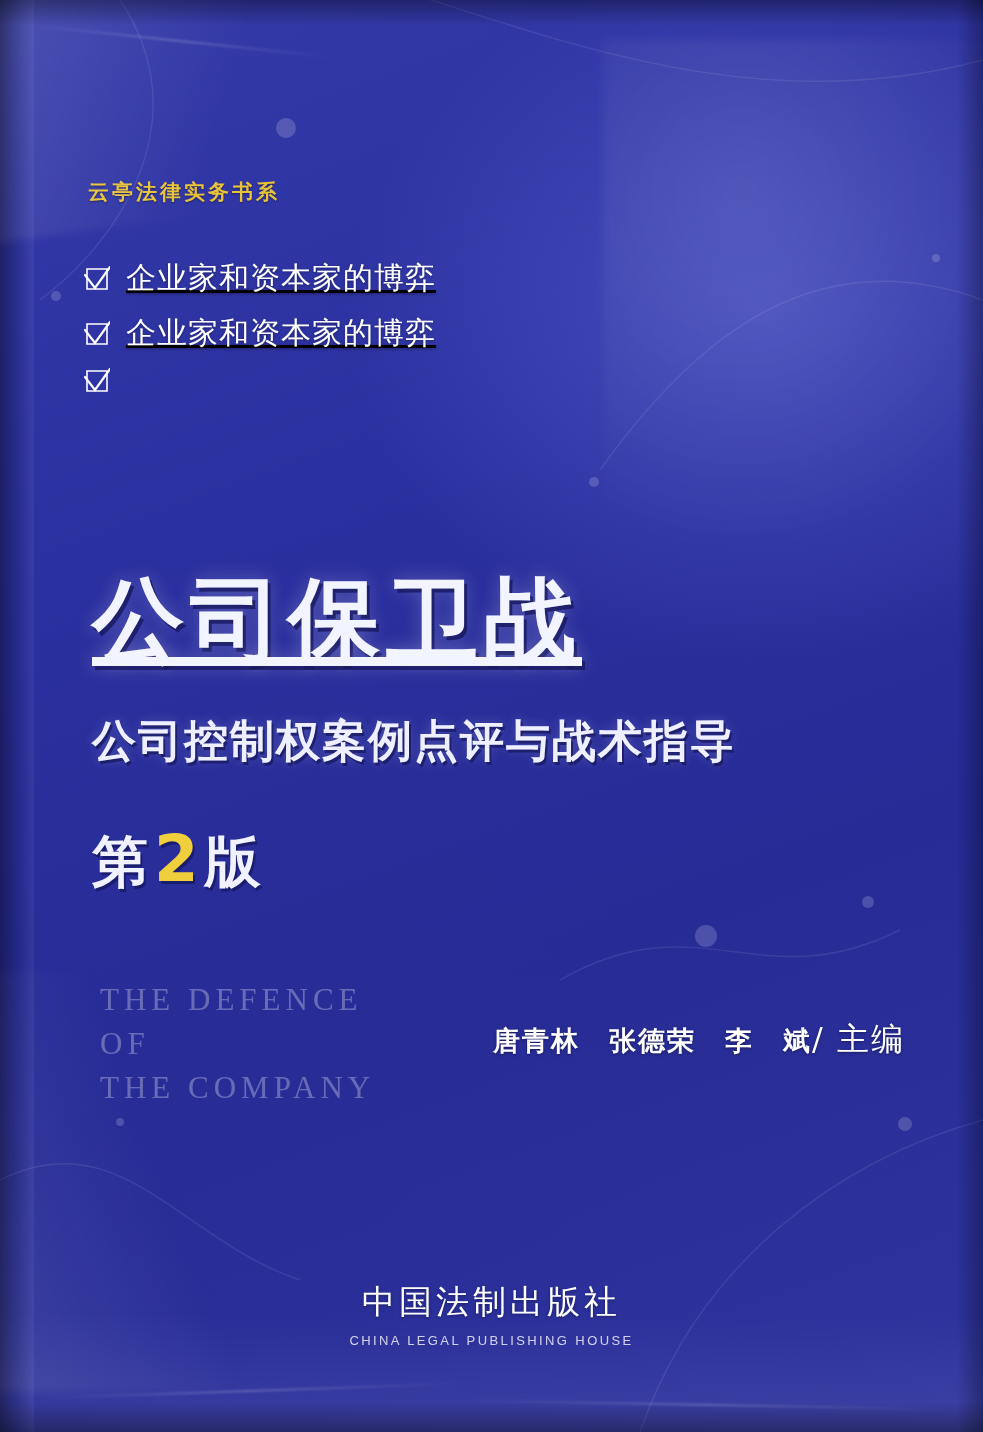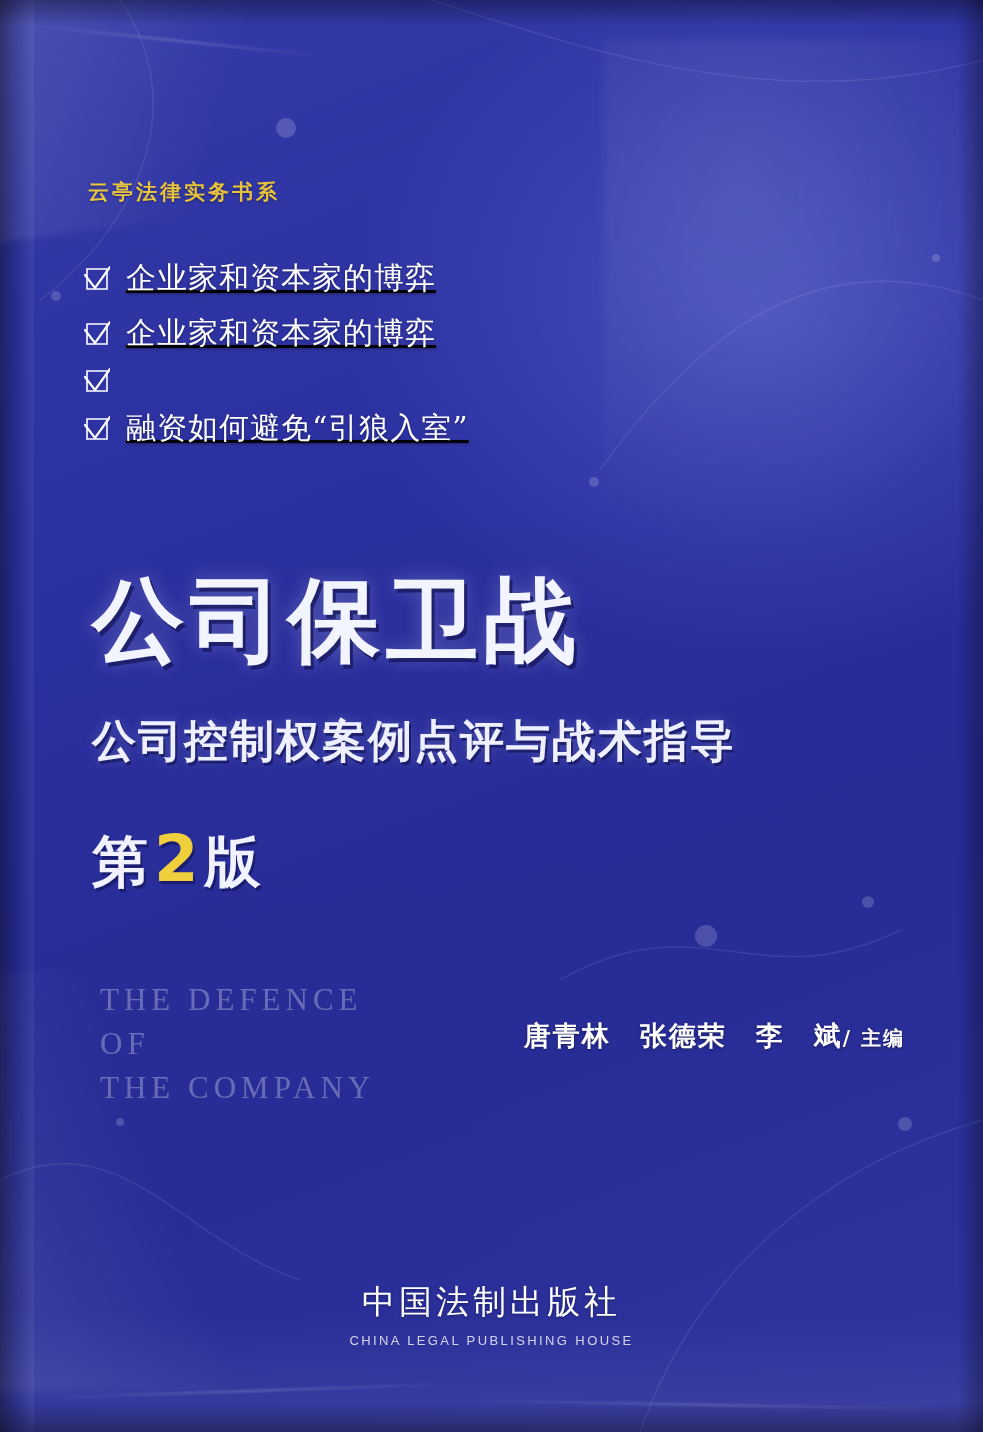--- a/index.html
+++ b/index.html
@@ -145,20 +145,21 @@
     top: 575px;
     font-family: "DejaVu Sans", sans-serif;
     font-weight: bold;
     font-size: 92px;
     line-height: 1.0;
     letter-spacing: 6px;
     color: #f2f4ff;
     text-shadow:
       3px 4px 0 rgba(20,22,90,0.75),
       0 0 18px rgba(255,255,255,0.25);
+    text-decoration: underline;
   }
 
   .sub-title {
     position: absolute;
     left: 92px;
     top: 712px;
     font-family: "DejaVu Sans", sans-serif;
     font-weight: bold;
     font-size: 44px;
     letter-spacing: 2px;
@@ -205,22 +206,22 @@
     top: 1018px;
     font-family: "DejaVu Serif", serif;
     font-weight: bold;
     font-size: 27px;
     letter-spacing: 2px;
     color: #ffffff;
     text-shadow: 0 1px 3px rgba(0,0,0,0.4);
     white-space: nowrap;
   }
   .authors .role {
-    font-weight: bold;
-    font-size: 20px;
+    font-weight: normal;
+    font-size: 32px;
   }
 
   .publisher {
     position: absolute;
     left: 0;
     right: 0;
     top: 1280px;
     text-align: center;
   }
   .pub-cn {
@@ -288,29 +289,20 @@
         <span class="btext">企业家和资本家的博弈</span>
       </div>
       <div class="bullet">
         <span class="tick">
           <svg width="26" height="26" viewBox="0 0 26 26" xmlns="http://www.w3.org/2000/svg">
             <path d="M3 3 H23 V23 H3 Z" fill="none" stroke="#ffffff" stroke-width="1.6"></path>
             <path d="M1 9 L11 22 L26 1" fill="none" stroke="#ffffff" stroke-width="2.2" stroke-linecap="round"></path>
           </svg>
         </span>
       </div>
-      <div class="bullet">
-        <span class="tick">
-          <svg width="26" height="26" viewBox="0 0 26 26" xmlns="http://www.w3.org/2000/svg">
-            <path d="M3 3 H23 V23 H3 Z" fill="none" stroke="#ffffff" stroke-width="1.6"></path>
-            <path d="M1 9 L11 22 L26 1" fill="none" stroke="#ffffff" stroke-width="2.2" stroke-linecap="round"></path>
-          </svg>
-        </span>
-        <span class="btext">融资如何避免“引狼入室”</span>
-      </div>
     </div>
 
     <div class="main-title">公司保卫战</div>
 
     <div class="sub-title">公司控制权案例点评与战术指导</div>
 
     <div class="edition">
       <span class="e1">第</span>
       <span class="e2">2</span>
       <span class="e3">版</span>

